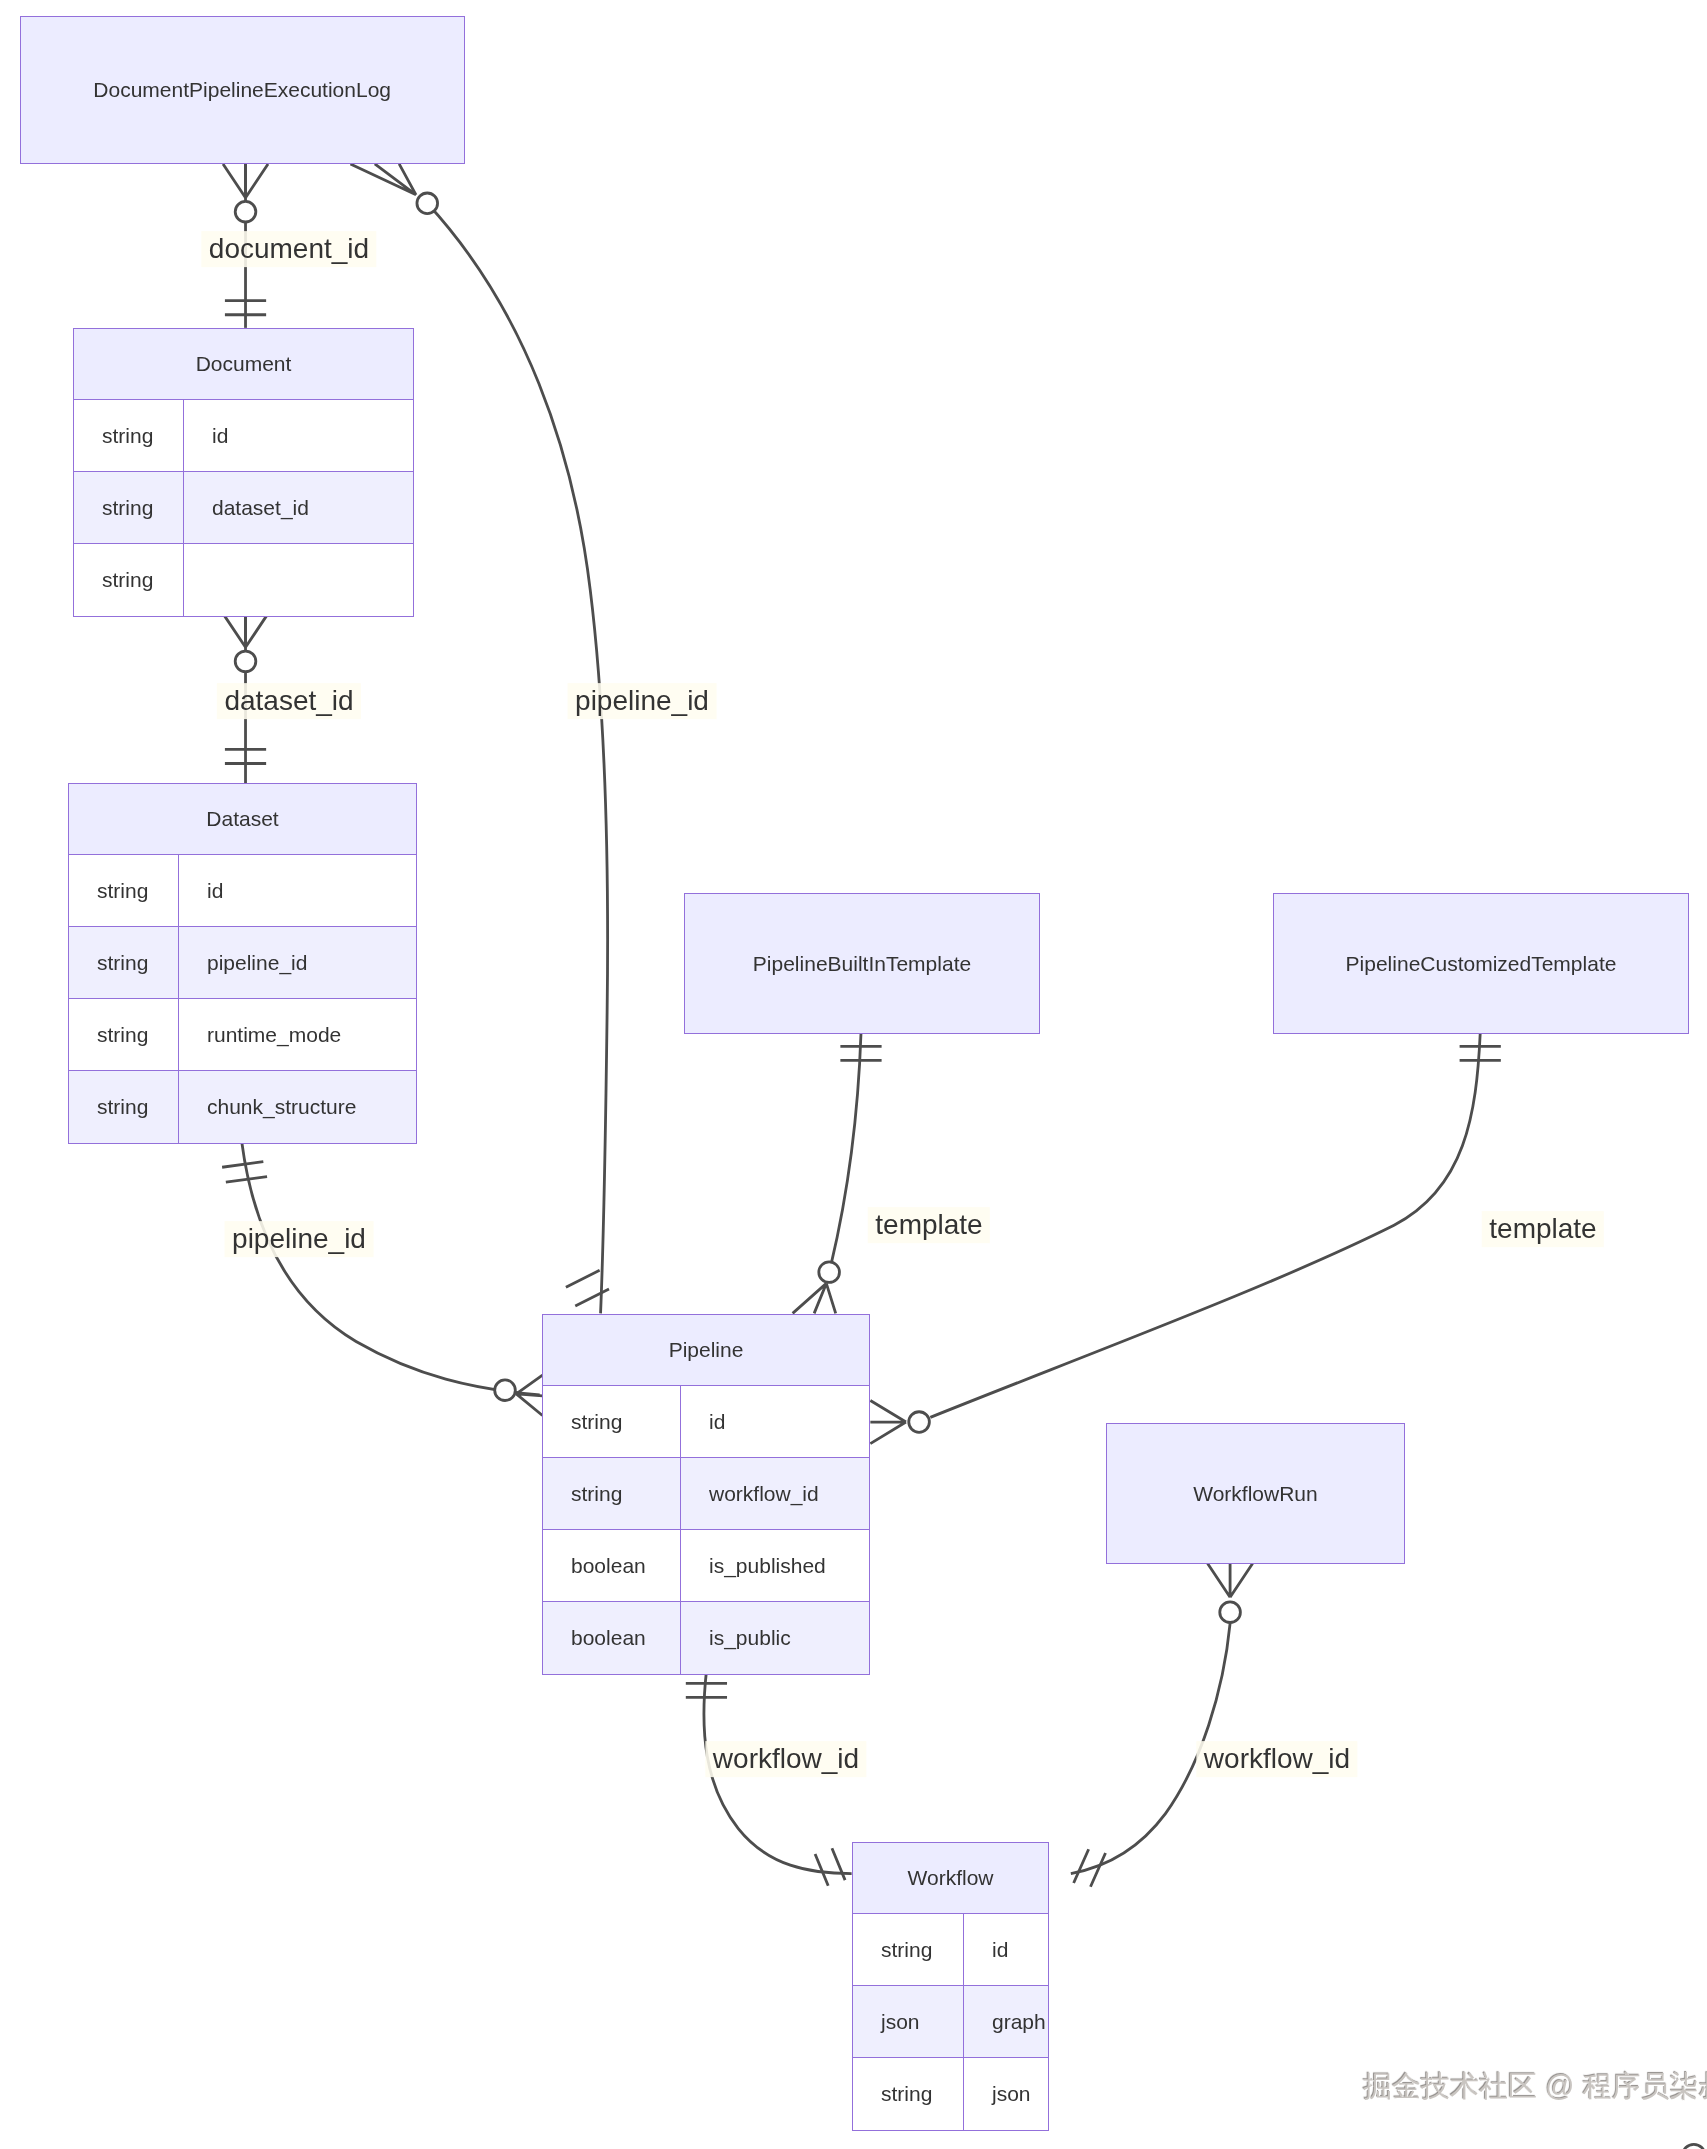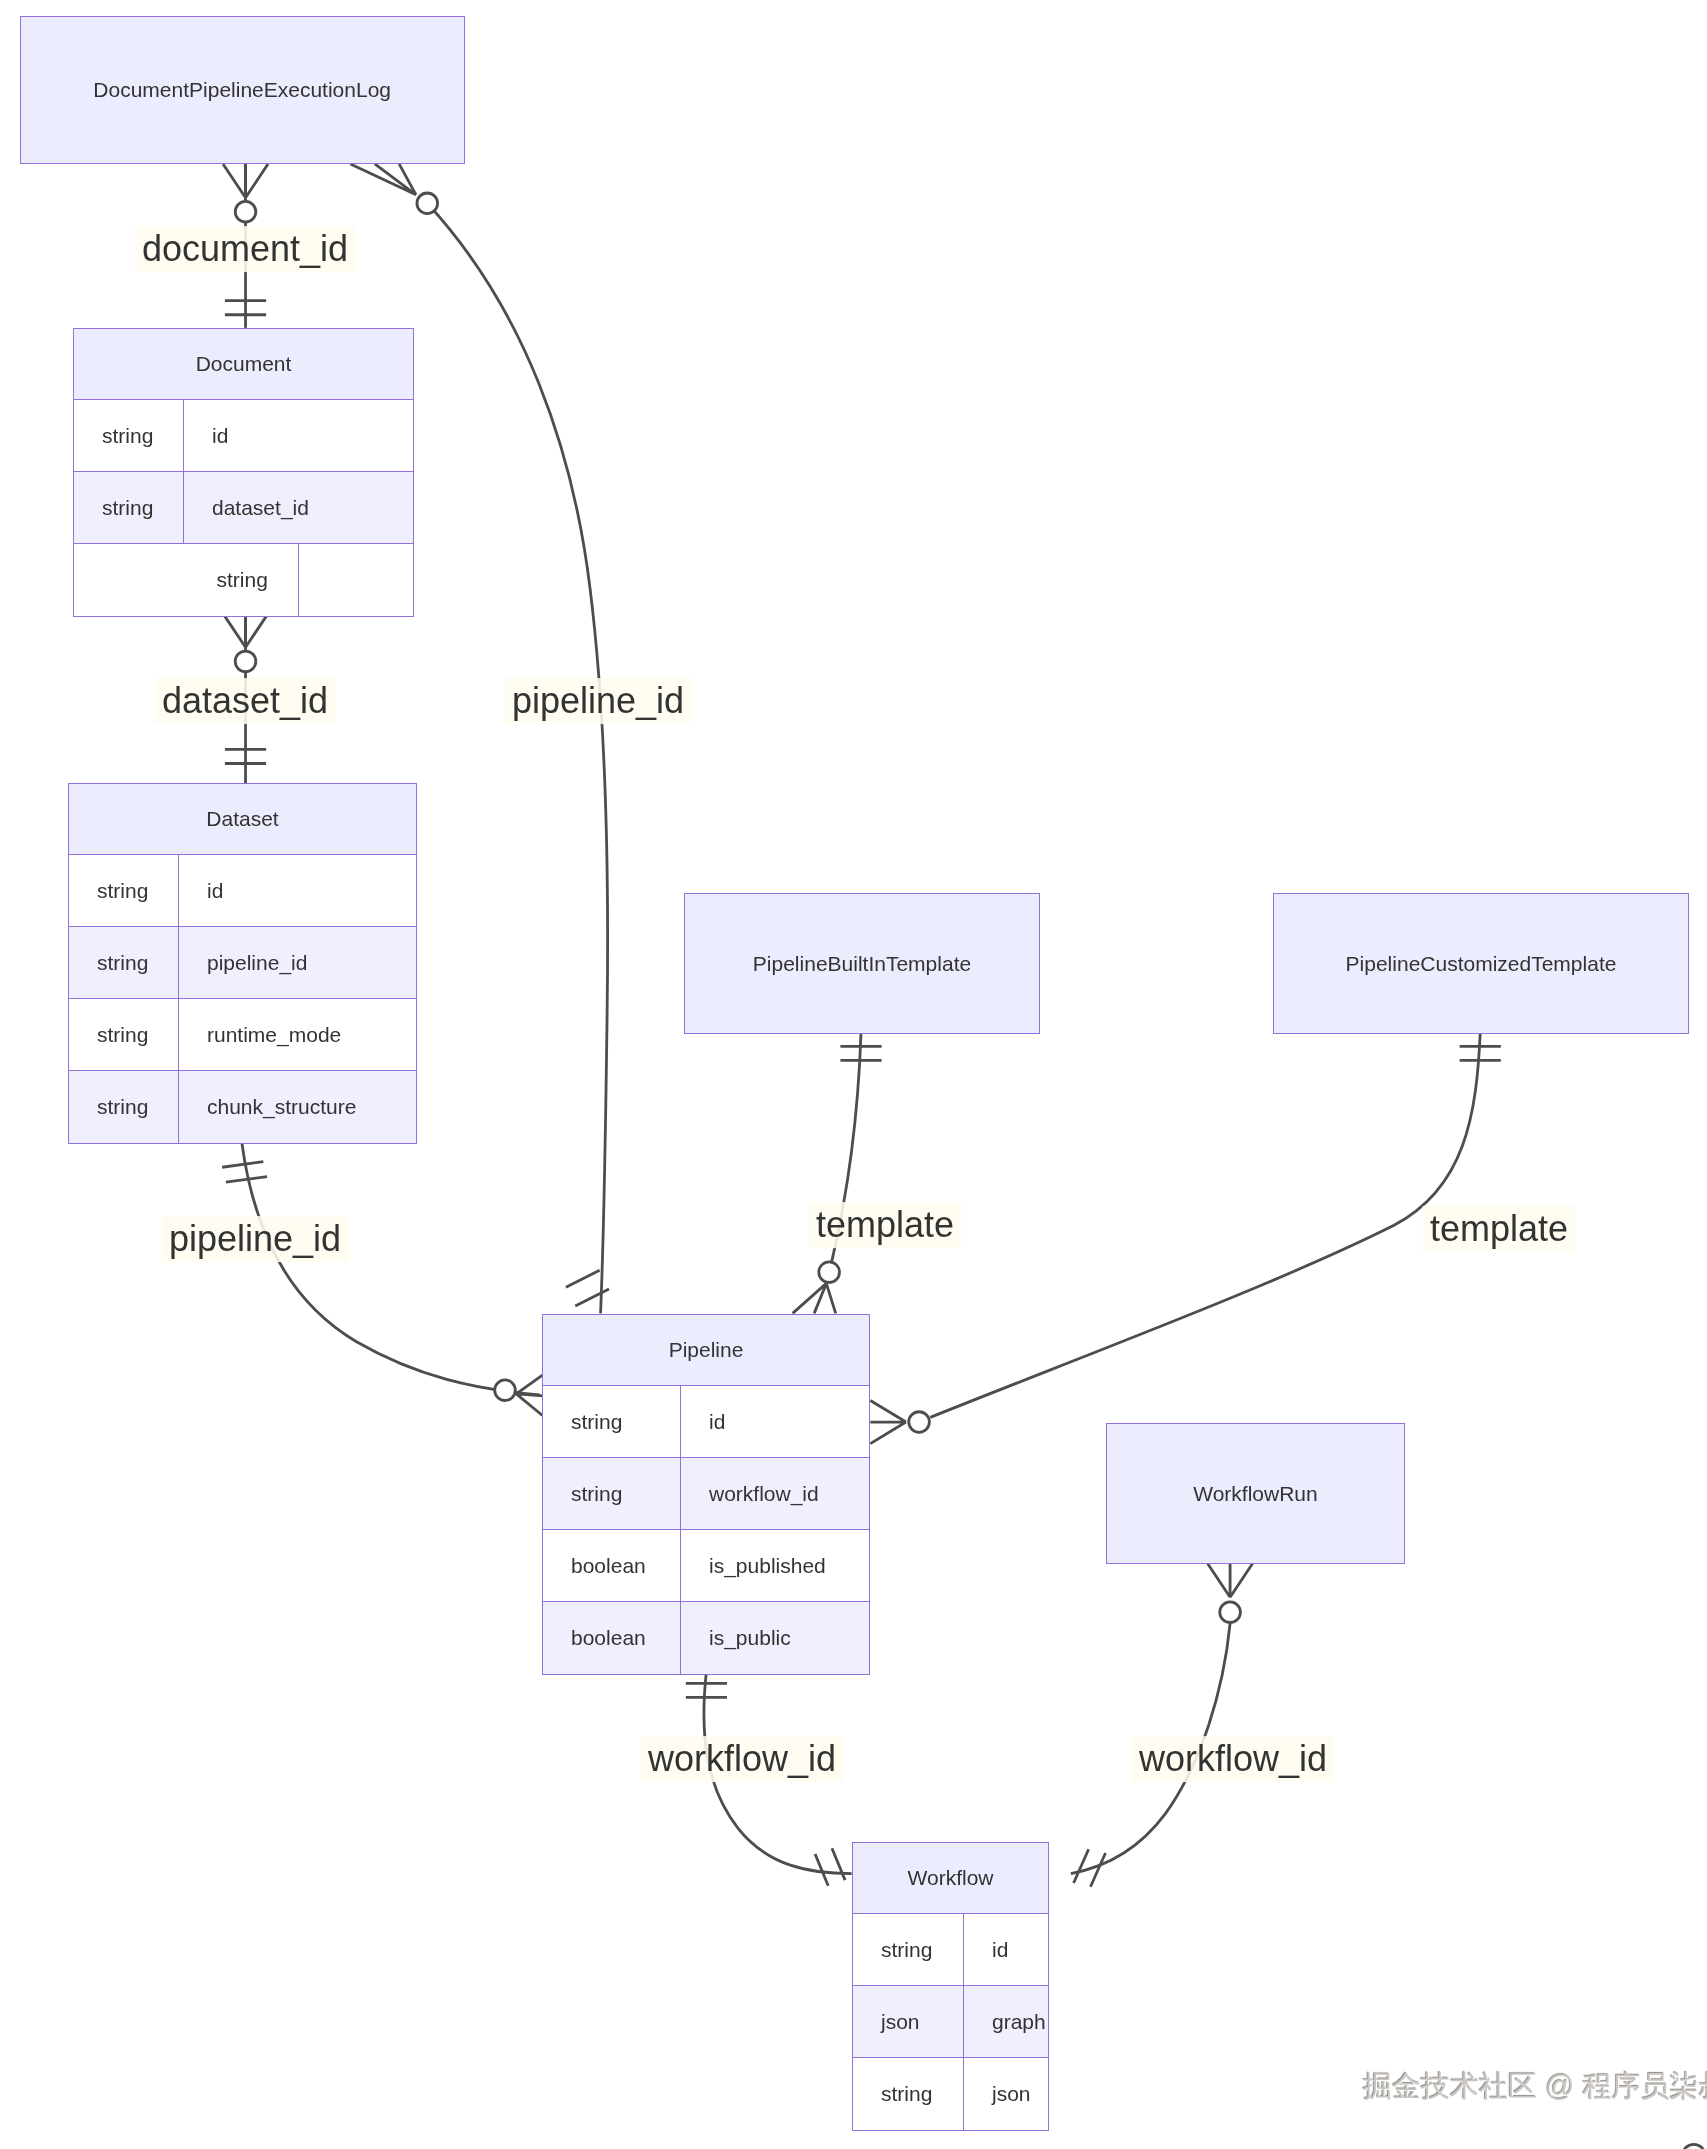--- a/index.html
+++ b/index.html
@@ -27,34 +27,34 @@
   }
   .entity-title{
     box-sizing:border-box;height:71px;display:flex;align-items:center;justify-content:center;
     background:var(--entity-fill);border-bottom:1.5px solid var(--entity-border);
   }
   .entity-plain{
     position:absolute;z-index:2;box-sizing:border-box;
     border:1.9px solid var(--entity-border);background:var(--entity-fill);
     display:flex;align-items:center;justify-content:center;font-size:21px;
   }
-  .attr-row{display:flex;height:72px;box-sizing:border-box;justify-content:center;}
+  .attr-row{display:flex;height:72px;box-sizing:border-box;}
   .attr-row.alt .cell{background:var(--row-alt-fill);}
   .cell{
     box-sizing:border-box;display:flex;align-items:center;
     border-right:1.5px solid var(--entity-border);
     border-bottom:1.5px solid var(--entity-border);
     background:var(--row-fill);padding-left:28px;
   }
   .attr-type{flex:0 0 auto;}
   .attr-name{flex:1 1 auto;border-right:none;}
   .entity .attr-row:last-child .cell{border-bottom:none;}
   .edge-label{
     position:absolute;z-index:3;transform:translate(-50%,-50%);
-    background:var(--label-bg);padding:1.9px 7.5px;font-size:36px;white-space:nowrap;
+    background:var(--label-bg);padding:1.9px 7.5px;font-size:28px;white-space:nowrap;margin-left:44px;
   }
   #watermark{
     position:absolute;z-index:4;left:1363px;top:2067px;font-size:29px;white-space:nowrap;
     color:var(--watermark-color);
     text-shadow:0.9px 0.9px 0 #ffffff,-0.9px -0.9px 0.9px #8f8b88;
   }
 </style>
 </head>
 <body>
 

